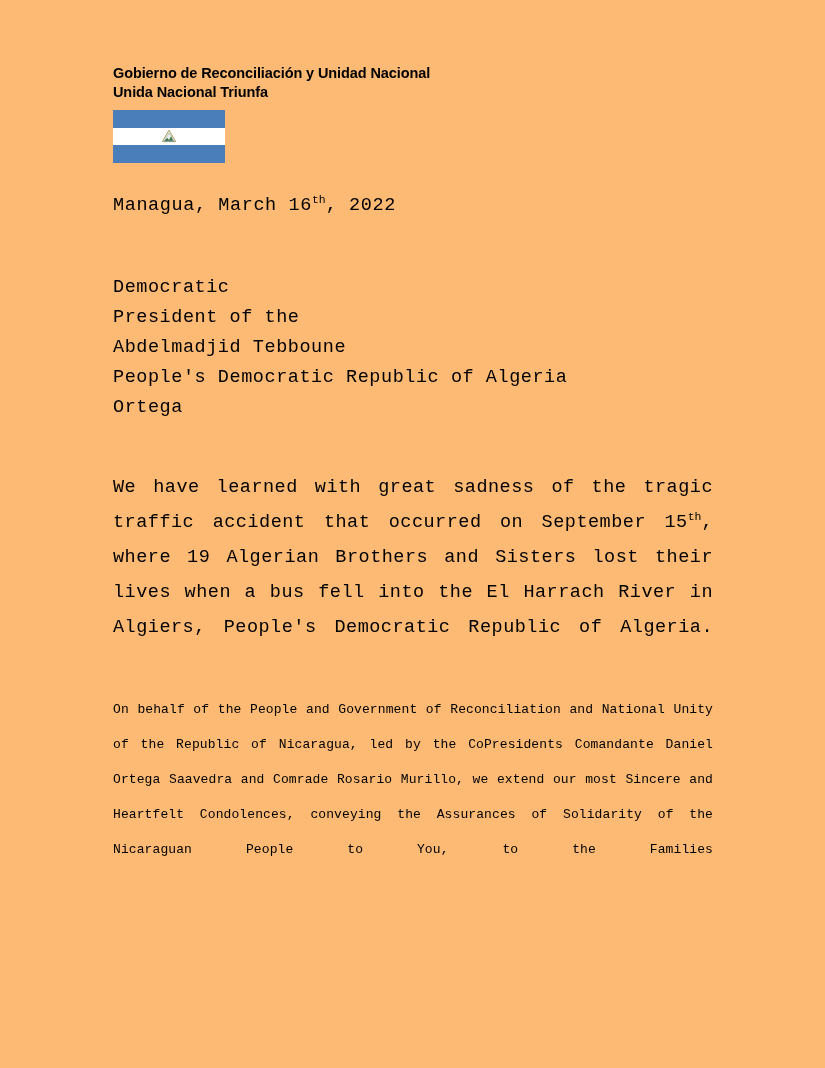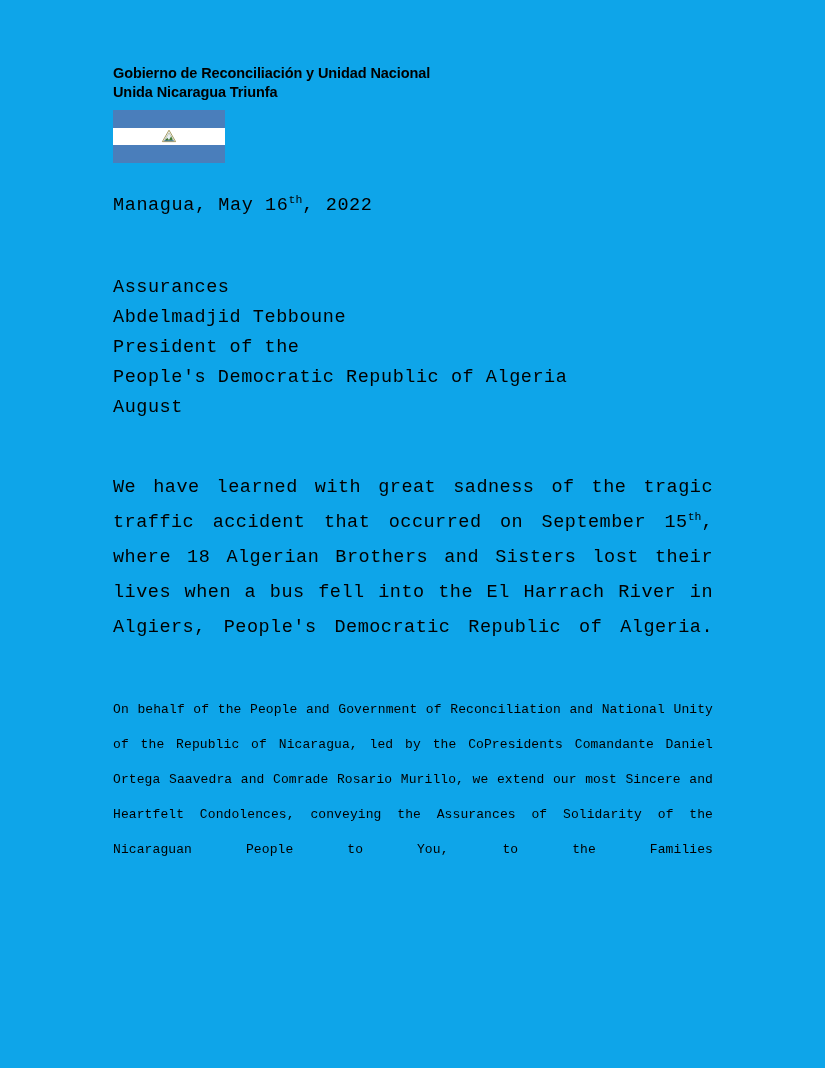--- a/index.html
+++ b/index.html
@@ -16,21 +16,21 @@
     color: #000000;
     -webkit-font-smoothing: antialiased;
   }
 
   .page {
     position: absolute;
     left: 0;
     top: 0;
     width: 825px;
     height: 1068px;
-    background: #0ea5e9;
+    background: #fdba74;
   }
 
   .content {
     position: absolute;
     left: 113px;
     top: 64px;
     width: 600px;
   }
 
   
@@ -121,44 +121,44 @@
   }
 </style>
 </head>
 <body>
 
 <div class="page">
   <div class="content">
 
     <div class="letterhead">
       <div>Gobierno de Reconciliación y Unidad Nacional</div>
-      <div>Unida Nicaragua Triunfa</div>
+      <div>Unida Nacional Triunfa</div>
     </div>
 
     <div class="flag">
       <div class="band band-top" style="background:#4A7EBB;"></div>
       <div class="band band-mid" style="background:#FFFFFF;"></div>
       <div class="band band-bottom" style="background:#4A7EBB;"></div>
       <svg class="coa" viewBox="0 0 40 40">
         <path d="M20 5 L35 31 L5 31 Z" fill="none" stroke="#9a8d50" stroke-width="2"></path>
         <path d="M20 11 L31 29 L9 29 Z" fill="#e8edf2" stroke="#7e8f6a" stroke-width="1"></path>
         <path d="M12 29 L16 22 L20 27 L25 19 L29 29 Z" fill="#3f7a35"></path>
         <path d="M10.5 29 L14 24 L17 29 Z" fill="#2f6129"></path>
         <rect x="9" y="28.4" width="22" height="1.6" fill="#4A7EBB"></rect>
       </svg>
     </div>
 
-    <div class="date-line"><span>Managua, May 16</span><sup>th</sup><span>, 2022</span></div>
+    <div class="date-line"><span>Managua, March 16</span><sup>th</sup><span>, 2022</span></div>
 
     <div class="addressee">
-      <span class="line">Assurances</span>
+      <span class="line">Democratic</span>
+      <span class="line">President of the</span>
       <span class="line">Abdelmadjid Tebboune</span>
-      <span class="line">President of the</span>
       <span class="line">People's Democratic Republic of Algeria</span>
-      <span class="line">August</span>
+      <span class="line">Ortega</span>
     </div>
 
-    <div class="body-block para-1"><span>We have learned with great sadness of the tragic traffic accident that occurred on September 15</span><sup>th</sup><span>, where 18 Algerian Brothers and Sisters lost their lives when a bus fell into the El Harrach River in Algiers, People's Democratic Republic of Algeria.</span></div>
+    <div class="body-block para-1"><span>We have learned with great sadness of the tragic traffic accident that occurred on September 15</span><sup>th</sup><span>, where 19 Algerian Brothers and Sisters lost their lives when a bus fell into the El Harrach River in Algiers, People's Democratic Republic of Algeria.</span></div>
 
     <div class="body-block para-2">On behalf of the People and Government of Reconciliation and National Unity of the Republic of Nicaragua, led by the CoPresidents Comandante Daniel Ortega Saavedra and Comrade Rosario Murillo, we extend our most Sincere and Heartfelt Condolences, conveying the Assurances of Solidarity of the Nicaraguan People to You, to the Families</div>
 
   </div>
 </div>
 
 </body></html>

